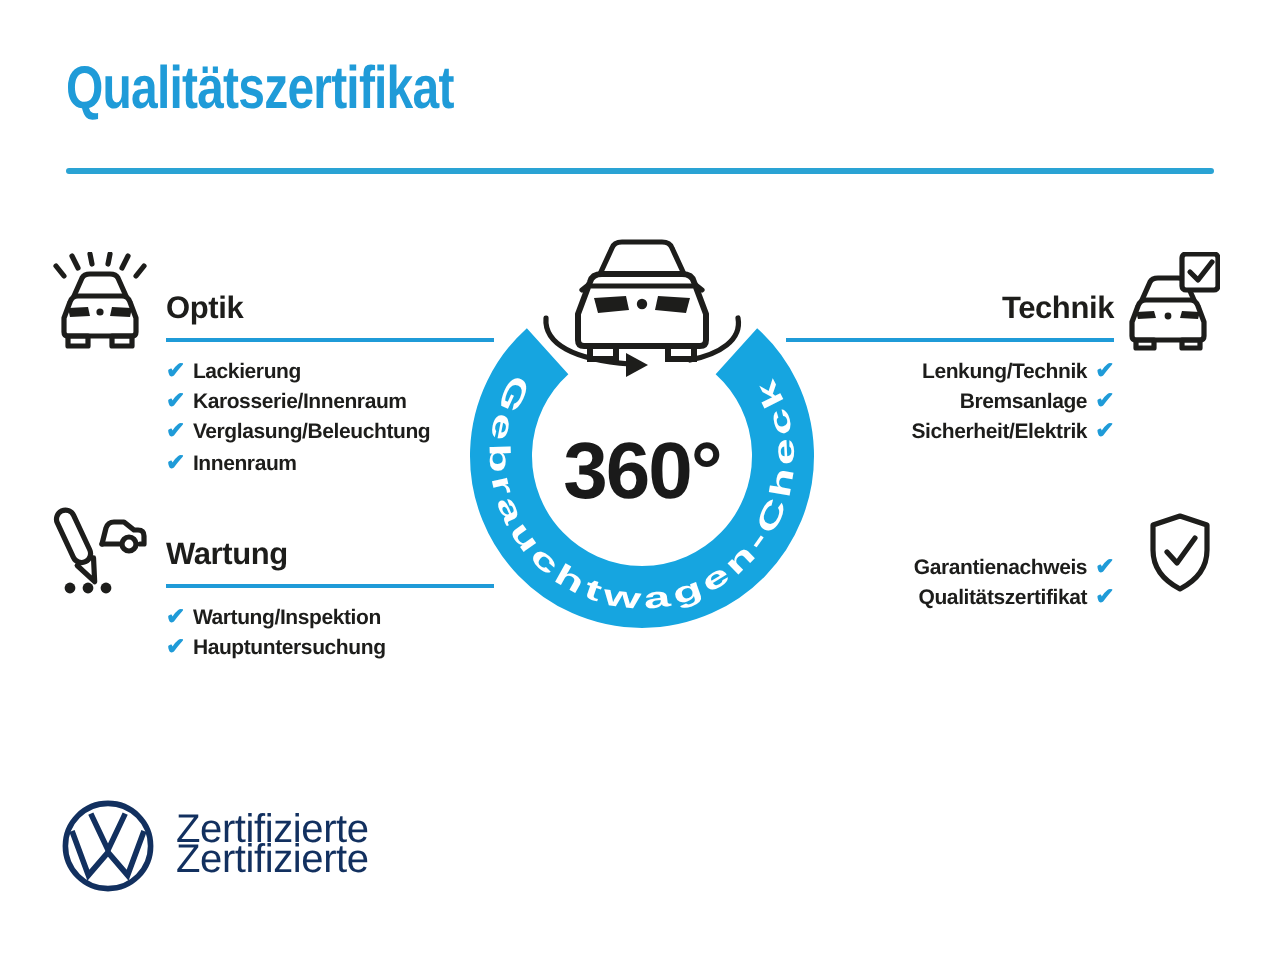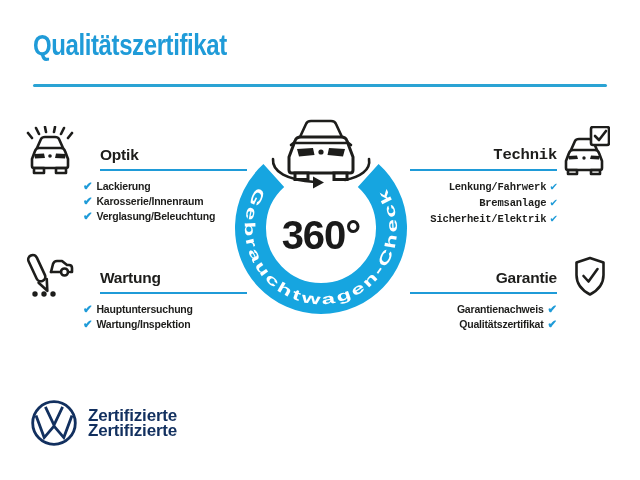--- a/index.html
+++ b/index.html
@@ -15,39 +15,39 @@
     letter-spacing:-0.5px; white-space:nowrap;
     transform:scaleX(0.80); transform-origin:left top;
   }
   .title-rule {
     position:absolute; left:33px; top:84px; width:574px; height:3px;
     background:#2aa3d4; border-radius:2px;
   }
   .section { position:absolute; width:164px; }
   .section .hd {
     font-size:15.5px; font-weight:bold; letter-spacing:-0.2px;
-    padding-bottom:5px; border-bottom:2.5px solid #1f9bd8;margin-left:17px;
+    padding-bottom:5px; border-bottom:2.5px solid #1f9bd8;
   }
   .section .items { margin-top:8px; }
   .item {
     font-size:10.5px; font-weight:bold; line-height:15.2px;
     letter-spacing:-0.2px; white-space:nowrap;
   }
   .check { color:#1f9bd8; font-size:11.5px; }
   .sec-left  .check { margin-right:4px; }
   .sec-right { text-align:right; }
   .sec-right .check { margin-left:4px; }
   #sec-optik    { left:83px;  top:146px; }
-  #sec-technik  { left:393px; top:146px;font-family:Liberation Mono, monospace; }
+  #sec-technik  { left:393px; top:146px; }
   #sec-wartung  { left:83px;  top:269px; }
   #sec-garantie { left:393px; top:269px; }
   .abs { position:absolute; }
   .brand-text {
     position:absolute; left:88px; top:408px;
-    font-size:17px; line-height:15px; font-weight:bold;
+    font-size:20px; line-height:15px; font-weight:normal;
     color:#12305f; letter-spacing:-0.2px;
   }
   svg { display:block; }
   .ink   { stroke:#1d1d1b; fill:none; stroke-width:2.6; stroke-linecap:round; stroke-linejoin:round; }
   .inkf  { fill:#1d1d1b; stroke:none; }
 </style>
 </head>
 <body>
 
 <div class="page-title">Qualitätszertifikat</div>
@@ -122,42 +122,42 @@
   <path class="ink" d="M18 2 L31.5 6.5 V19 Q31.5 31.5 18 38.5 Q4.5 31.5 4.5 19 V6.5 Z"></path>
   <path class="ink" stroke-width="3.4" d="M11.5 20 L16.5 25.5 L25.5 13"></path>
 </svg>
 
 <div id="sec-optik" class="section sec-left">
   <div class="hd">Optik</div>
   <div class="items">
     <div class="item"><span class="check">✔</span><span>Lackierung</span></div>
     <div class="item"><span class="check">✔</span><span>Karosserie/Innenraum</span></div>
     <div class="item"><span class="check">✔</span><span>Verglasung/Beleuchtung</span></div>
+    <div class="item"><span class="check">✔</span><span>Innenraum</span></div>
   </div>
 </div>
 
 <div id="sec-technik" class="section sec-right">
   <div class="hd">Technik</div>
   <div class="items">
-    <div class="item"><span>Lenkung/Fahrwerk</span><span class="check">✔</span></div>
+    <div class="item"><span>Lenkung/Technik</span><span class="check">✔</span></div>
     <div class="item"><span>Bremsanlage</span><span class="check">✔</span></div>
     <div class="item"><span>Sicherheit/Elektrik</span><span class="check">✔</span></div>
   </div>
 </div>
 
 <div id="sec-wartung" class="section sec-left">
   <div class="hd">Wartung</div>
   <div class="items">
+    <div class="item"><span class="check">✔</span><span>Wartung/Inspektion</span></div>
     <div class="item"><span class="check">✔</span><span>Hauptuntersuchung</span></div>
-    <div class="item"><span class="check">✔</span><span>Wartung/Inspektion</span></div>
   </div>
 </div>
 
 <div id="sec-garantie" class="section sec-right">
-  <div class="hd">Garantie</div>
   <div class="items">
     <div class="item"><span>Garantienachweis</span><span class="check">✔</span></div>
     <div class="item"><span>Qualitätszertifikat</span><span class="check">✔</span></div>
   </div>
 </div>
 
 <svg class="abs" style="left:30px; top:399px;" width="48" height="48" viewBox="0 0 48 48">
   <circle cx="24" cy="24" r="21.3" fill="none" stroke="#12305f" stroke-width="2.8"></circle>
   <path d="M15.4 7.8 L24 26 L32.6 7.8" fill="none" stroke="#12305f" stroke-width="2.8" stroke-linejoin="miter"></path>
   <path d="M6 16.5 L14.2 38.6 L24 27.2 L33.8 38.6 L42 16.5" fill="none" stroke="#12305f" stroke-width="2.8" stroke-linejoin="miter"></path>

